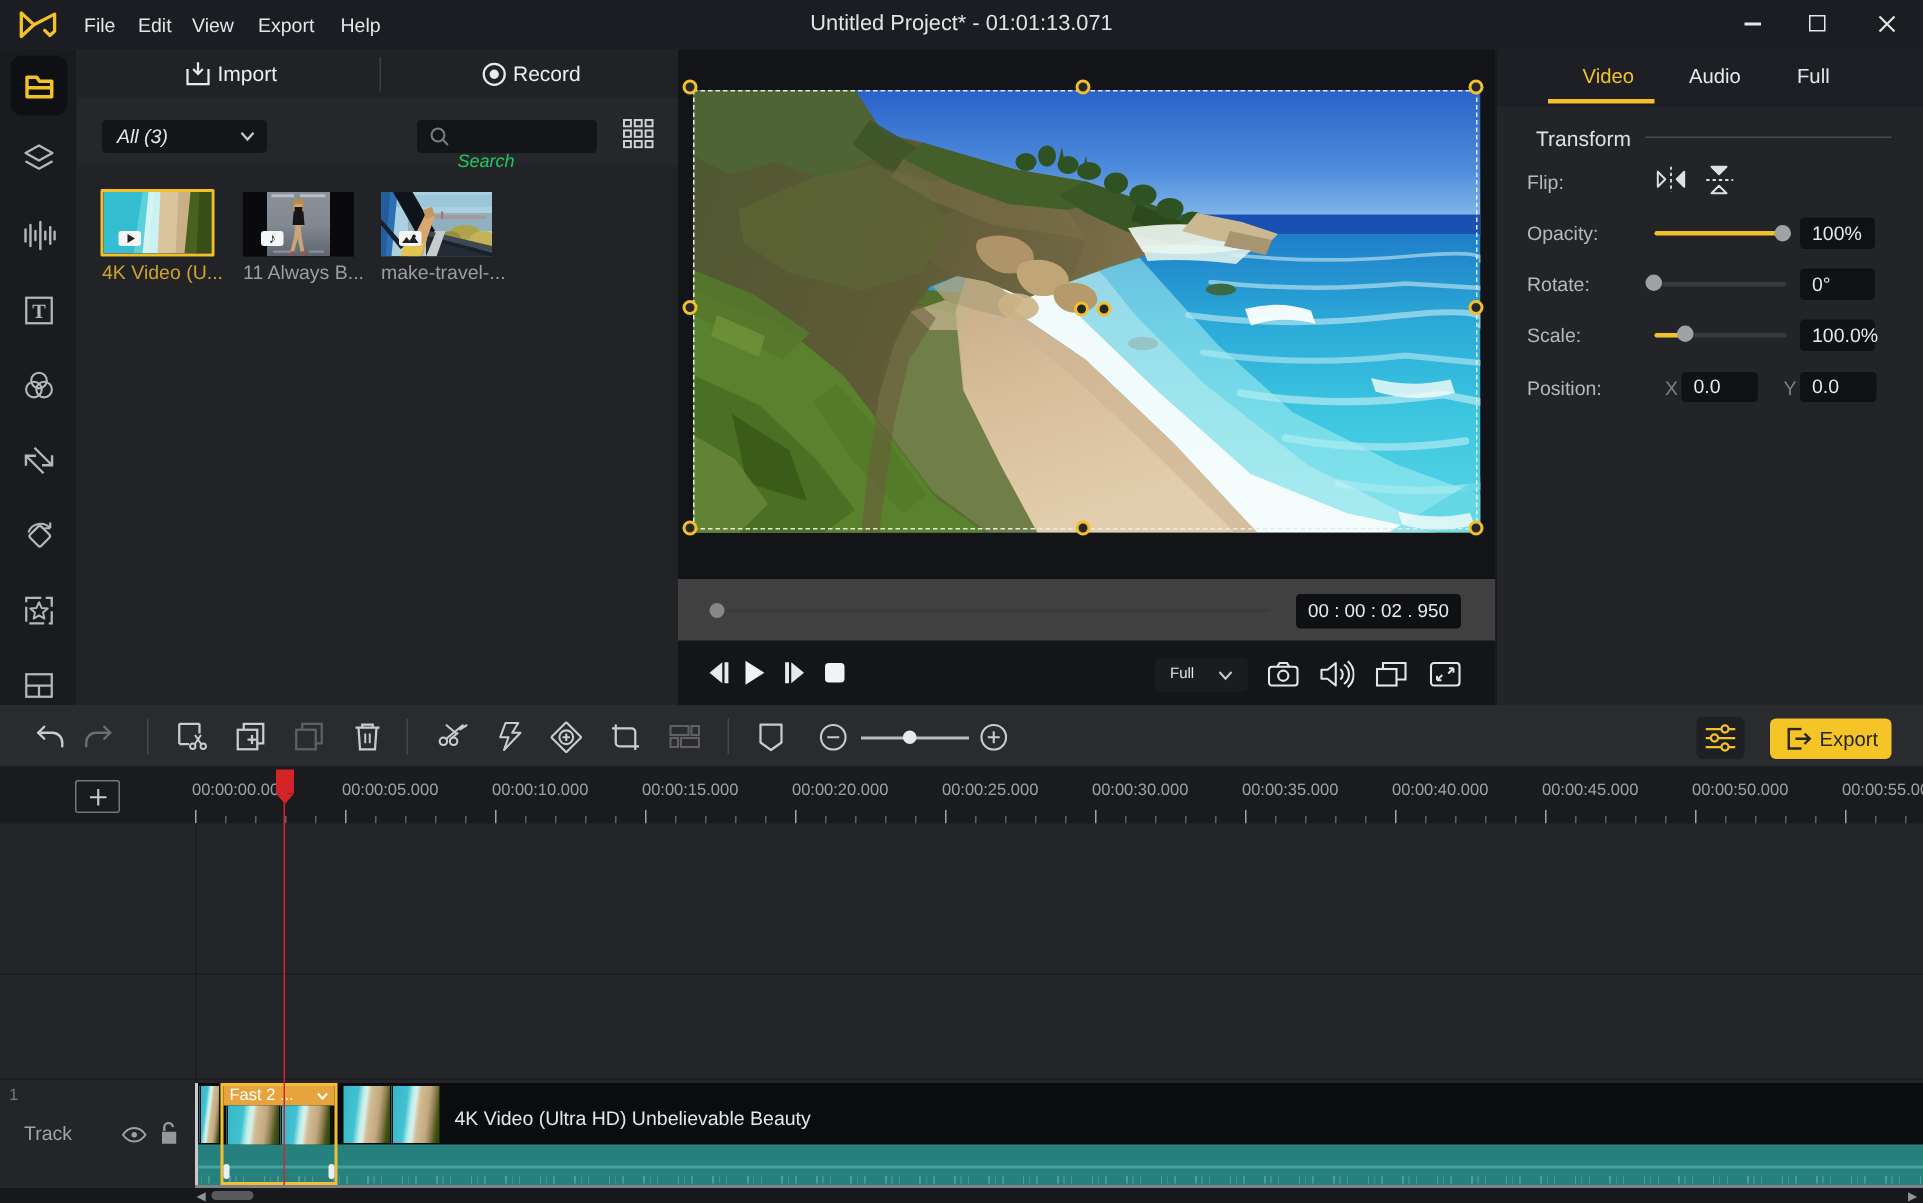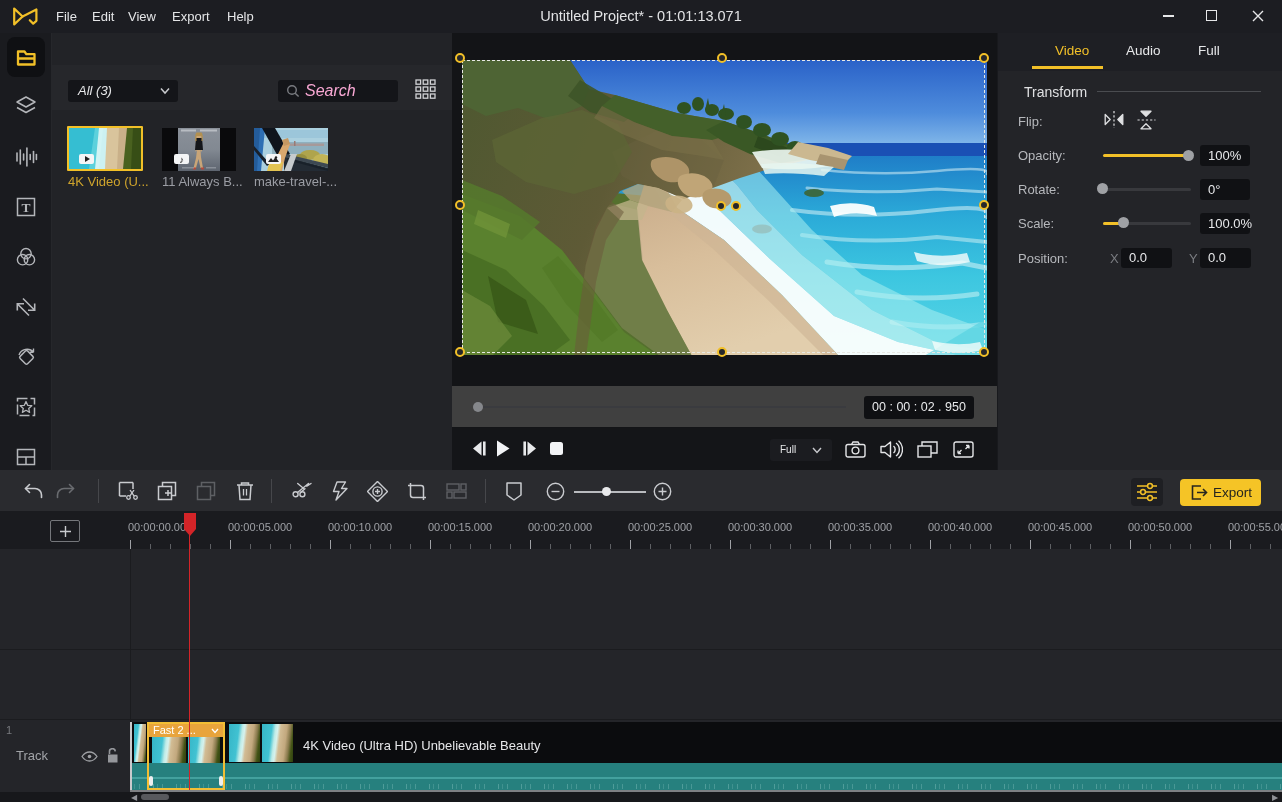--- a/index.html
+++ b/index.html
@@ -107,33 +107,46 @@
     <path d="M12 6.5 L13.7 10.3 L17.8 10.7 L14.7 13.4 L15.6 17.4 L12 15.3 L8.4 17.4 L9.3 13.4 L6.2 10.7 L10.3 10.3 Z" fill="none" stroke="#B4B6BA" stroke-width="1.3" stroke-linejoin="round"></path>
   </svg>
   <svg class="abs sbicon" style="top:412px" viewBox="0 0 24 24">
     <g fill="none" stroke="#B4B6BA" stroke-width="1.5">
       <rect x="3.5" y="4.5" width="17" height="15"></rect>
       <path d="M3.5 12 L20.5 12 M12 12 L12 19.5"></path>
     </g>
   </svg>
 </div>
 <div class="abs" id="media">
+  <div class="abs" id="mediatabs">
+    <div class="abs" style="left:201px;top:5px;width:1px;height:23px;background:#3C3D41"></div>
+    <svg class="abs" style="left:71px;top:7px" width="18" height="18" viewBox="0 0 18 18">
+      <path d="M2 6 L2 16 L16 16 L16 6" fill="none" stroke="#E8E9EB" stroke-width="1.5"></path>
+      <path d="M9 1.5 L9 9 M5.8 6 L9 9.3 L12.2 6" fill="none" stroke="#E8E9EB" stroke-width="1.5"></path>
+    </svg>
+    <div class="abs" style="left:93px;top:0;height:32px;line-height:32px;font-size:14px;color:#ECEDEF">Import</div>
+    <svg class="abs" style="left:269px;top:8px" width="17" height="17" viewBox="0 0 17 17">
+      <circle cx="8.5" cy="8.5" r="7" fill="none" stroke="#E8E9EB" stroke-width="1.5"></circle>
+      <circle cx="8.5" cy="8.5" r="3.1" fill="#E8E9EB"></circle>
+    </svg>
+    <div class="abs" style="left:290px;top:0;height:32px;line-height:32px;font-size:14px;color:#ECEDEF">Record</div>
+  </div>
   <div class="abs" id="mediactl">
     <div class="abs inputbox" style="left:16px;top:15px;width:110px;height:22px">
       <div class="abs" style="left:10px;top:0;height:22px;line-height:22px;font-size:13px;color:#E6E7E9">All (3)</div>
       <svg class="abs" style="left:92px;top:7px" width="10" height="8" viewBox="0 0 10 8">
             <path d="M1 1.5 L5 6 L9 1.5" fill="none" stroke="#C8C9CD" stroke-width="1.5"></path>
           </svg>
     </div>
     <div class="abs inputbox" style="left:226px;top:15px;width:120px;height:22px">
       <svg class="abs" style="left:8px;top:4px" width="14" height="14" viewBox="0 0 14 14">
             <circle cx="6" cy="6" r="4.3" fill="none" stroke="#797B80" stroke-width="1.4"></circle>
             <path d="M9.2 9.2 L12.6 12.6" stroke="#797B80" stroke-width="1.4"></path>
           </svg>
-      <div class="abs" style="left:27px;top:0;height:22px;line-height:22px;font-size:16px;color:#f9a8d4">Search</div>
+      <div class="abs" style="left:27px;top:16px;height:22px;line-height:22px;font-size:12px;color:#22c55e">Search</div>
     </div>
     <svg class="abs" style="left:363px;top:14px" width="21" height="20" viewBox="0 0 21 20">
       <g fill="none" stroke="#D2D3D6" stroke-width="1.3">
         <rect x="1" y="1" width="4.6" height="4.2"></rect>
             <rect x="8.2" y="1" width="4.6" height="4.2"></rect>
             <rect x="15.4" y="1" width="4.6" height="4.2"></rect>
         <rect x="1" y="8" width="4.6" height="4.2"></rect>
             <rect x="8.2" y="8" width="4.6" height="4.2"></rect>
             <rect x="15.4" y="8" width="4.6" height="4.2"></rect>
         <rect x="1" y="15" width="4.6" height="4.2"></rect>

